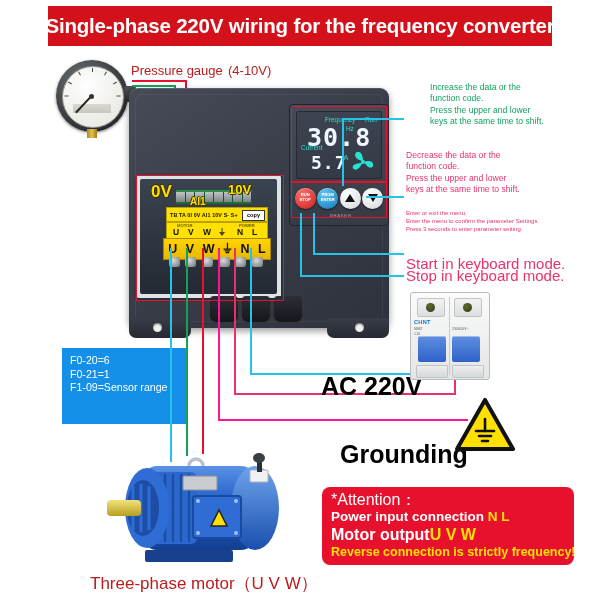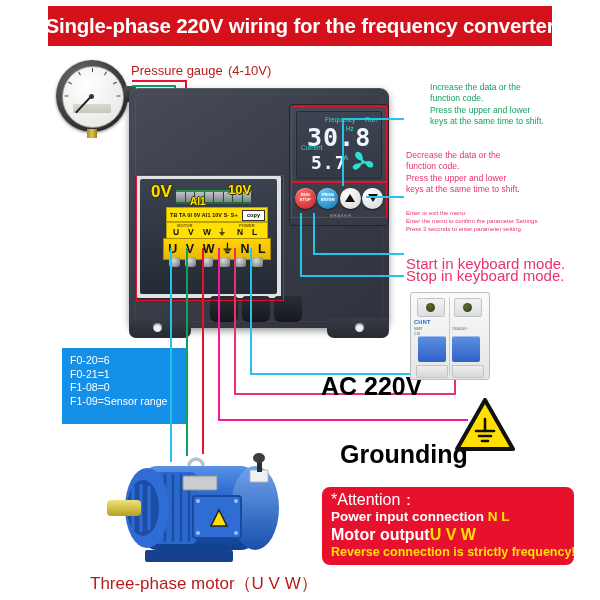--- a/index.html
+++ b/index.html
@@ -327,21 +327,20 @@
   <div>Press 3 seconds to enter parameter setting.</div>
 </div>
 <div class="abs ann pink" style="left:406px;top:258px;font-size:15px;line-height:12.4px;">
   <div>Start in keyboard mode.</div>
   <div>Stop in keyboard mode.</div>
 </div>
 
 <div class="abs" id="param-box">
   <div>F0-20=6</div>
   <div>F0-21=1</div>
-  <div>F1-08=0</div>
   <div>F1-09=Sensor range</div>
 </div>
 
 <div class="w cyn abs" style="left:170px;top:248px;width:2px;height:214px;"></div>
 
 <div class="w grn abs" style="left:186px;top:248px;width:2px;height:208px;"></div>
 
 <div class="w red abs" style="left:202px;top:248px;width:2px;height:206px;"></div>
 
 <div class="w mag abs" style="left:218px;top:248px;width:2px;height:172px;"></div>

